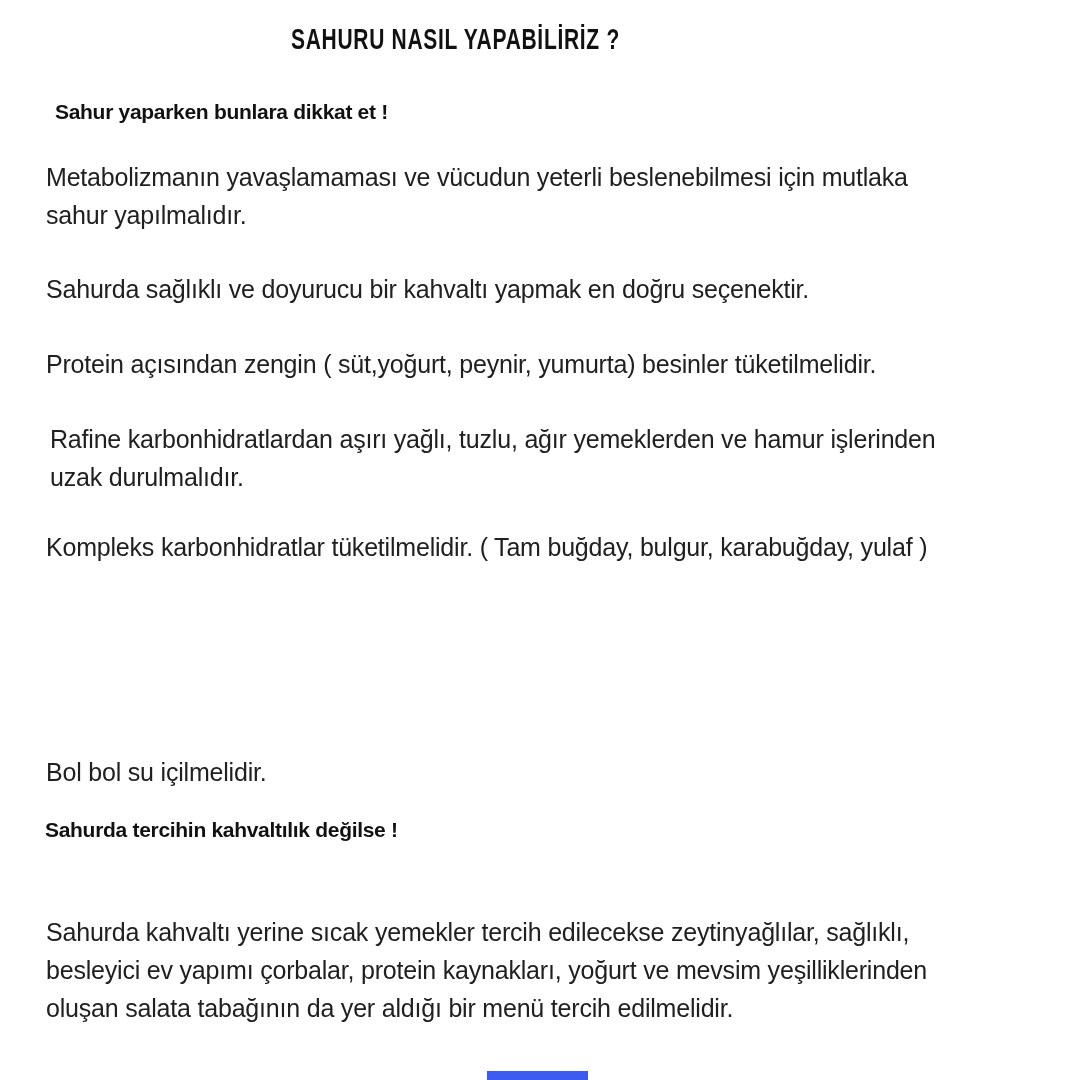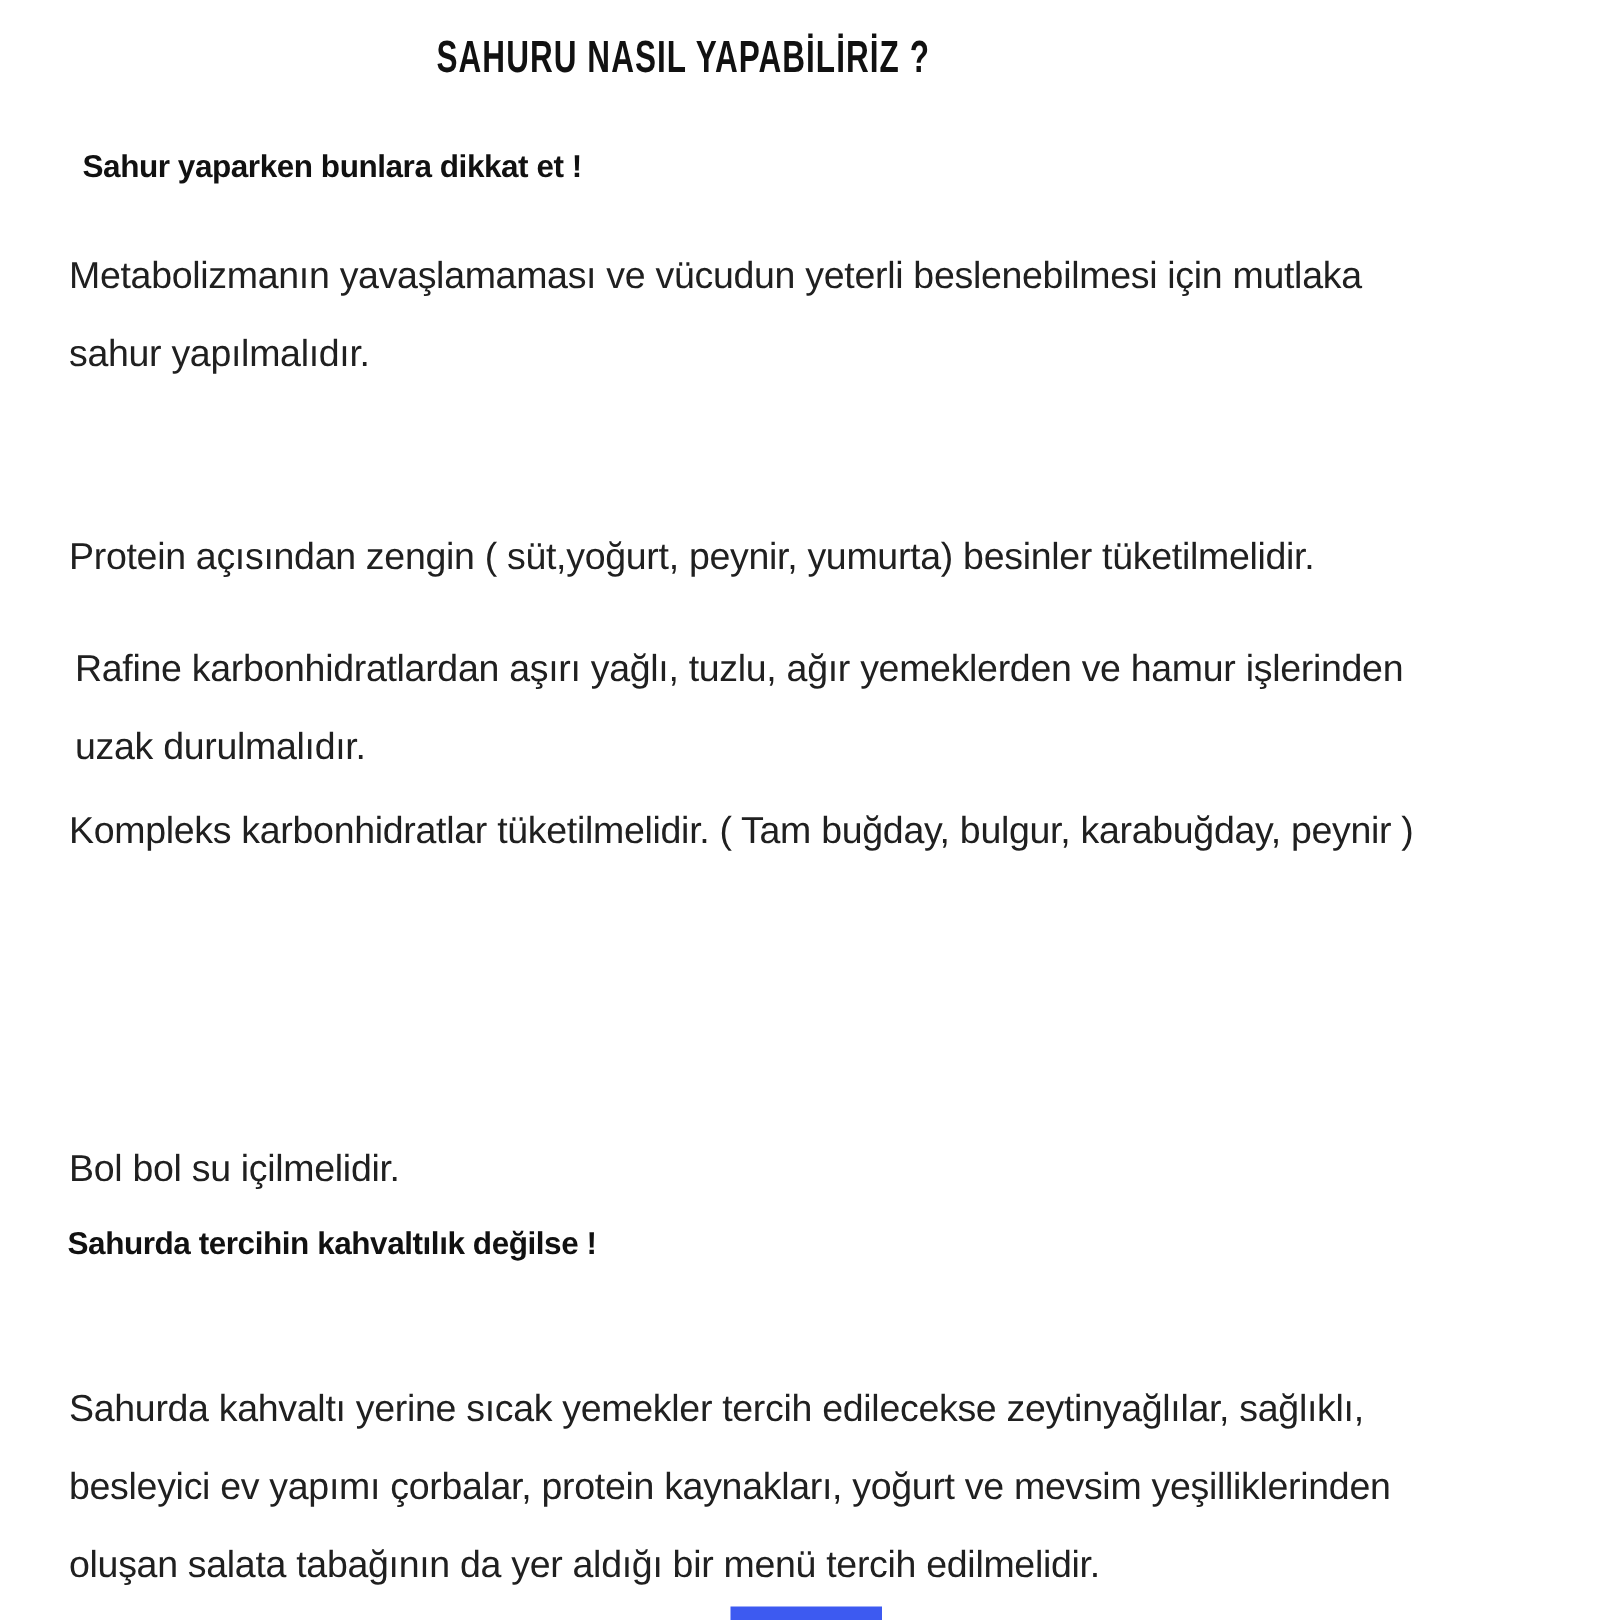--- a/index.html
+++ b/index.html
@@ -39,21 +39,21 @@
   }
   .h1 { top: 100px; left: 55px; }
   .h2 { top: 818px; left: 45px; }
   .para {
     position: absolute;
     left: 46px;
     width: 1015px;
     font-size: 25px;
     font-weight: 400;
     letter-spacing: -0.2px;
-    line-height: 52px;
+    line-height: 38px;
     color: #202020;
     white-space: pre-line;
   }
   .p1 { top: 158px; }
   .p2 { top: 270px; }
   .p3 { top: 345px; }
   .p4 { top: 420px; left: 50px; }
   .p5 { top: 528px; }
   .p6 { top: 603px; }
   .p7 { top: 678px; }
@@ -73,27 +73,28 @@
 
 <div class="page">
 
   <div class="doc-title">SAHURU NASIL YAPABİLİRİZ ?</div>
 
   <div class="section-heading h1">Sahur yaparken bunlara dikkat et !</div>
 
   <div class="para p1">Metabolizmanın yavaşlamaması ve vücudun yeterli beslenebilmesi için mutlaka
 sahur yapılmalıdır.</div>
 
+  <div class="para p2">Sahurda sağlıklı ve doyurucu bir kahvaltı yapmak en doğru seçenektir.</div>
 
   <div class="para p3">Protein açısından zengin ( süt,yoğurt, peynir, yumurta) besinler tüketilmelidir.</div>
 
   <div class="para p4">Rafine karbonhidratlardan aşırı yağlı, tuzlu, ağır yemeklerden ve hamur işlerinden
 uzak durulmalıdır.</div>
 
-  <div class="para p5">Kompleks karbonhidratlar tüketilmelidir. ( Tam buğday, bulgur, karabuğday, peynir )</div>
+  <div class="para p5">Kompleks karbonhidratlar tüketilmelidir. ( Tam buğday, bulgur, karabuğday, yulaf )</div>
 
 
 
   <div class="para p8">Bol bol su içilmelidir.</div>
 
   <div class="section-heading h2">Sahurda tercihin kahvaltılık değilse !</div>
 
   <div class="para p9">Sahurda kahvaltı yerine sıcak yemekler tercih edilecekse zeytinyağlılar, sağlıklı,
 besleyici ev yapımı çorbalar, protein kaynakları, yoğurt ve mevsim yeşilliklerinden
 oluşan salata tabağının da yer aldığı bir menü tercih edilmelidir.</div>

